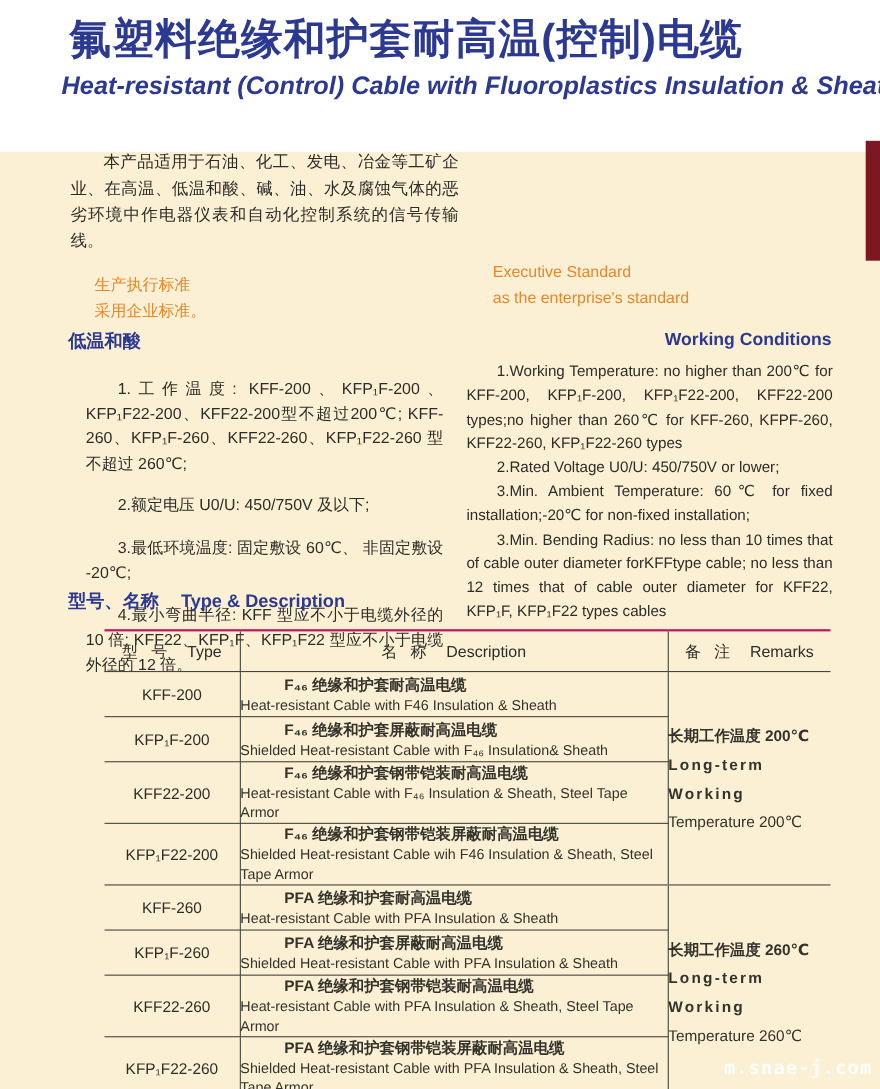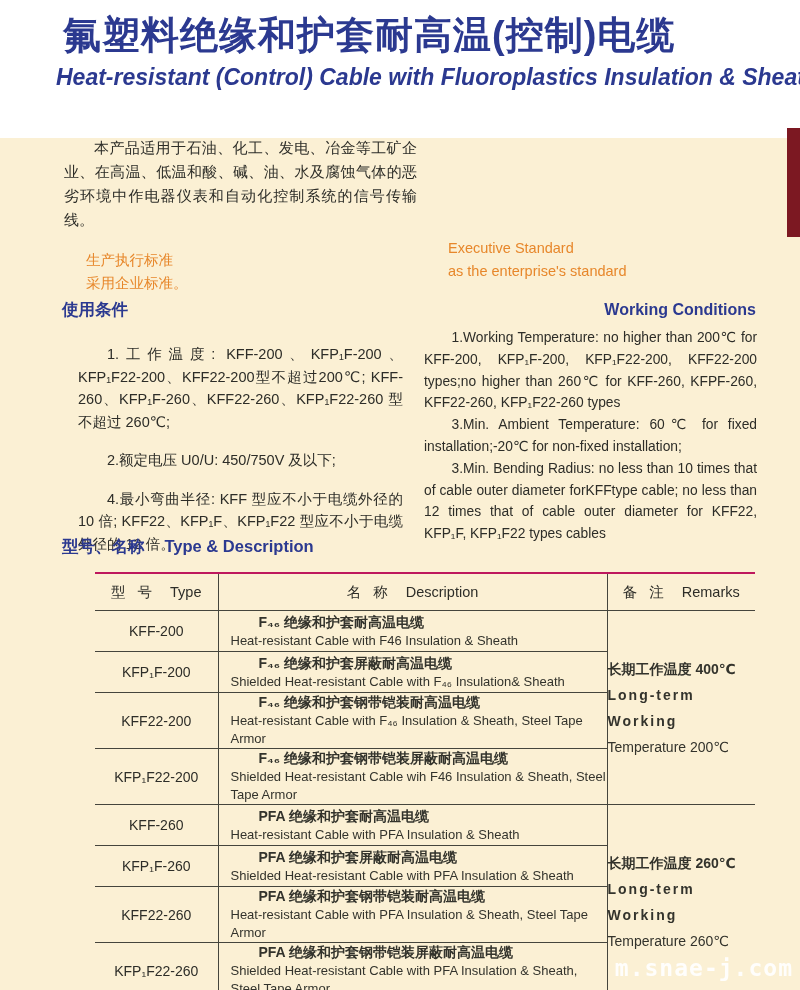--- a/index.html
+++ b/index.html
@@ -35,28 +35,28 @@
   table.types{position:absolute;left:95px;top:572px;width:660px;border-collapse:collapse;
               table-layout:fixed;}
   table.types td{padding:0;border-top:1.6px solid #45453c;border-bottom:1.6px solid #45453c;}
   .vr{border-right:1.6px solid #45453c;}
   tr.h td{height:36px;text-align:center;font-size:14.5px;color:#2d2d28;border-top:2px solid #be185d;}
   tr.h .hx{margin-right:14px;letter-spacing:4px;}
   tr.b td{height:40px;}
   .c-type{text-align:center;font-size:14px;color:#2d2d28;}
   .c-desc{padding:3px 8px 3px 12px;}
   .dzh{font-size:14px;font-weight:600;color:#33332c;line-height:19px;margin-left:40px;}
-  .den{font-size:13px;font-weight:500;color:#33332c;line-height:18px;margin-left:12px;}
+  .den{font-size:13px;font-weight:500;color:#33332c;line-height:18px;}
   .c-rem{padding-left:14px;vertical-align:middle;font-size:14px;color:#33332c;}
   .c-rem div{line-height:26px;}
   .c-rem .l1{font-weight:600;}
   .c-rem .l2{letter-spacing:2px;font-weight:600;}
 
   .watermark{position:absolute;right:7px;bottom:9px;font-family:"DejaVu Sans Mono",monospace;
-             font-size:23px;font-weight:bold;color:rgba(255,255,255,0.93);letter-spacing:1px;}
+             font-size:17px;font-weight:bold;color:rgba(255,255,255,0.93);letter-spacing:1px;}
 </style>
 </head>
 <body>
 
 <div class="page">
 
   <div class="header">
     <div class="title-zh">氟塑料绝缘和护套耐高温(控制)电缆</div>
     <div class="title-en">Heat-resistant (Control) Cable with Fluoroplastics Insulation &amp; Sheath</div>
   </div>
@@ -69,30 +69,32 @@
 
   <div class="std std-left">
     <div>生产执行标准</div>
     <div>采用企业标准。</div>
   </div>
   <div class="std std-right">
     <div>Executive Standard</div>
     <div>as the enterprise's standard</div>
   </div>
 
-  <div class="cond-h-zh">使用条件</div>
+  <div class="cond-h-zh">低温和酸</div>
   <div class="cond-h-en">Working Conditions</div>
 
   <div class="cond-zh">
     <p>1.工作温度:  KFF-200、KFP₁F-200、KFP₁F22-200、KFF22-200型不超过200℃;  KFF-260、KFP₁F-260、KFF22-260、KFP₁F22-260 型不超过 260℃;</p>
     <p>2.额定电压 U0/U:  450/750V 及以下;</p>
+    <p>3.最低环境温度:  固定敷设 60℃、 非固定敷设 -20℃;</p>
     <p>4.最小弯曲半径:  KFF 型应不小于电缆外径的 10 倍;  KFF22、KFP₁F、KFP₁F22 型应不小于电缆外径的 12 倍。</p>
   </div>
   <div class="cond-en">
     <p>1.Working Temperature:  no higher than 200℃ for KFF-200, KFP₁F-200, KFP₁F22-200, KFF22-200 types;no higher than 260℃ for KFF-260,  KFPF-260, KFF22-260, KFP₁F22-260 types</p>
+    <p>2.Rated Voltage U0/U:  450/750V or lower;</p>
     <p>3.Min. Ambient Temperature: 60℃ for fixed installation;-20℃ for non-fixed installation;</p>
     <p>3.Min. Bending Radius: no less than 10 times that of cable outer diameter forKFFtype cable; no less than 12 times that of cable outer diameter for KFF22, KFP₁F, KFP₁F22 types cables</p>
   </div>
 
   <div class="type-head">
     <span>型号、名称</span><span class="sp">Type &amp; Description</span>
   </div>
 
   <table class="types">
     <colgroup>
@@ -106,21 +108,21 @@
       <td class="vr"><span class="hx">名 称</span><span>Description</span></td>
       <td><span class="hx">备 注</span><span>Remarks</span></td>
     </tr>
     <tr class="b">
       <td class="c-type vr">KFF-200</td>
       <td class="c-desc vr">
             <div class="dzh">F₄₆ 绝缘和护套耐高温电缆</div>
             <div class="den">Heat-resistant Cable with F46 Insulation &amp; Sheath</div>
           </td>
       <td class="c-rem" rowspan="4">
-        <div class="l1">长期工作温度 400℃</div>
+        <div class="l1">长期工作温度 200℃</div>
         <div class="l2">Long-term  Working</div>
         <div class="l1" style="font-weight:500">Temperature 200℃</div>
       </td>
     </tr>
     <tr class="b">
       <td class="c-type vr">KFP₁F-200</td>
       <td class="c-desc vr">
             <div class="dzh">F₄₆ 绝缘和护套屏蔽耐高温电缆</div>
             <div class="den">Shielded Heat-resistant Cable with F₄₆ Insulation&amp; Sheath</div>
           </td>

